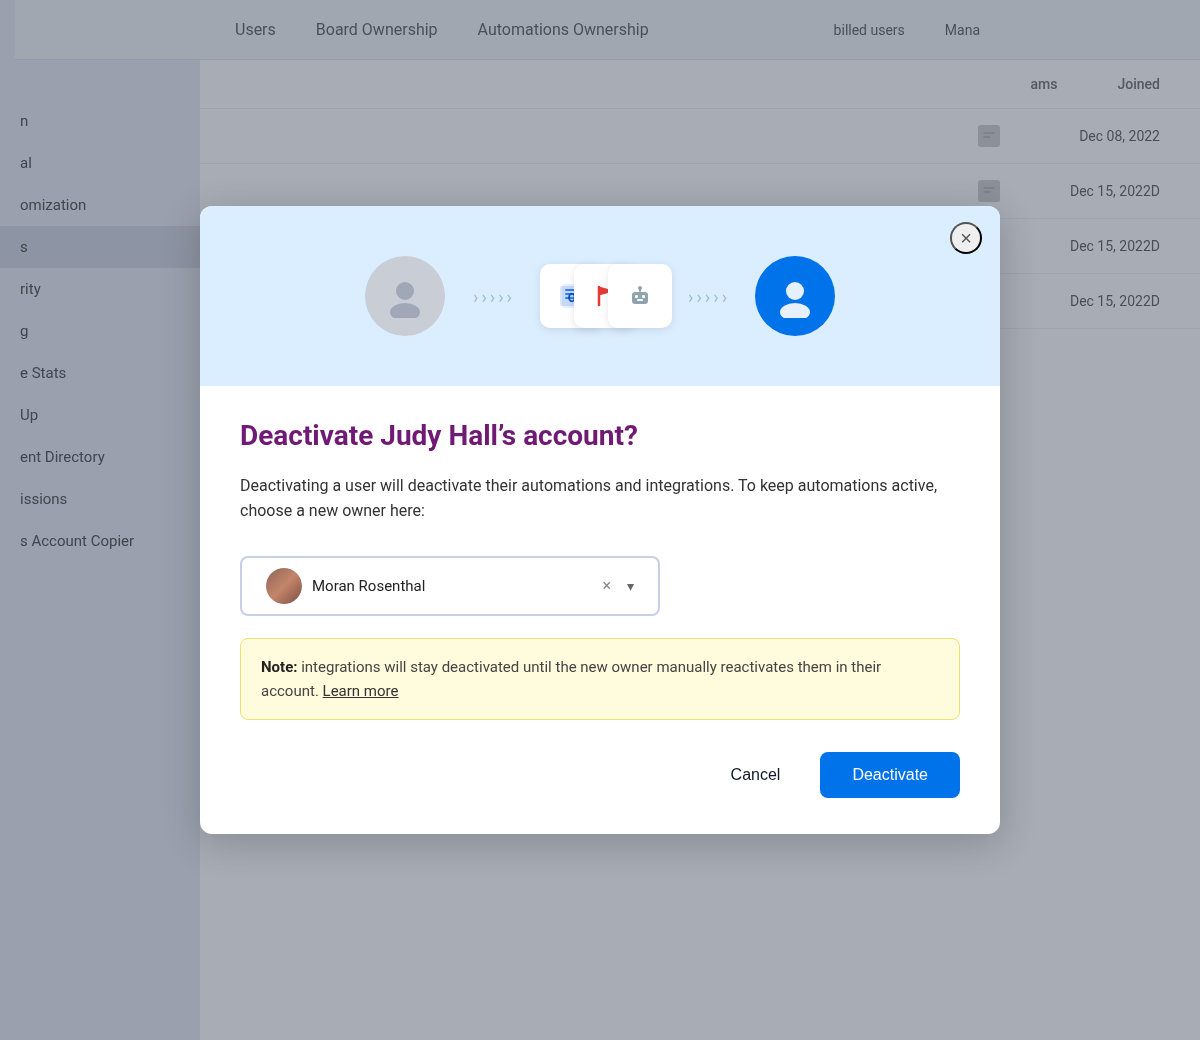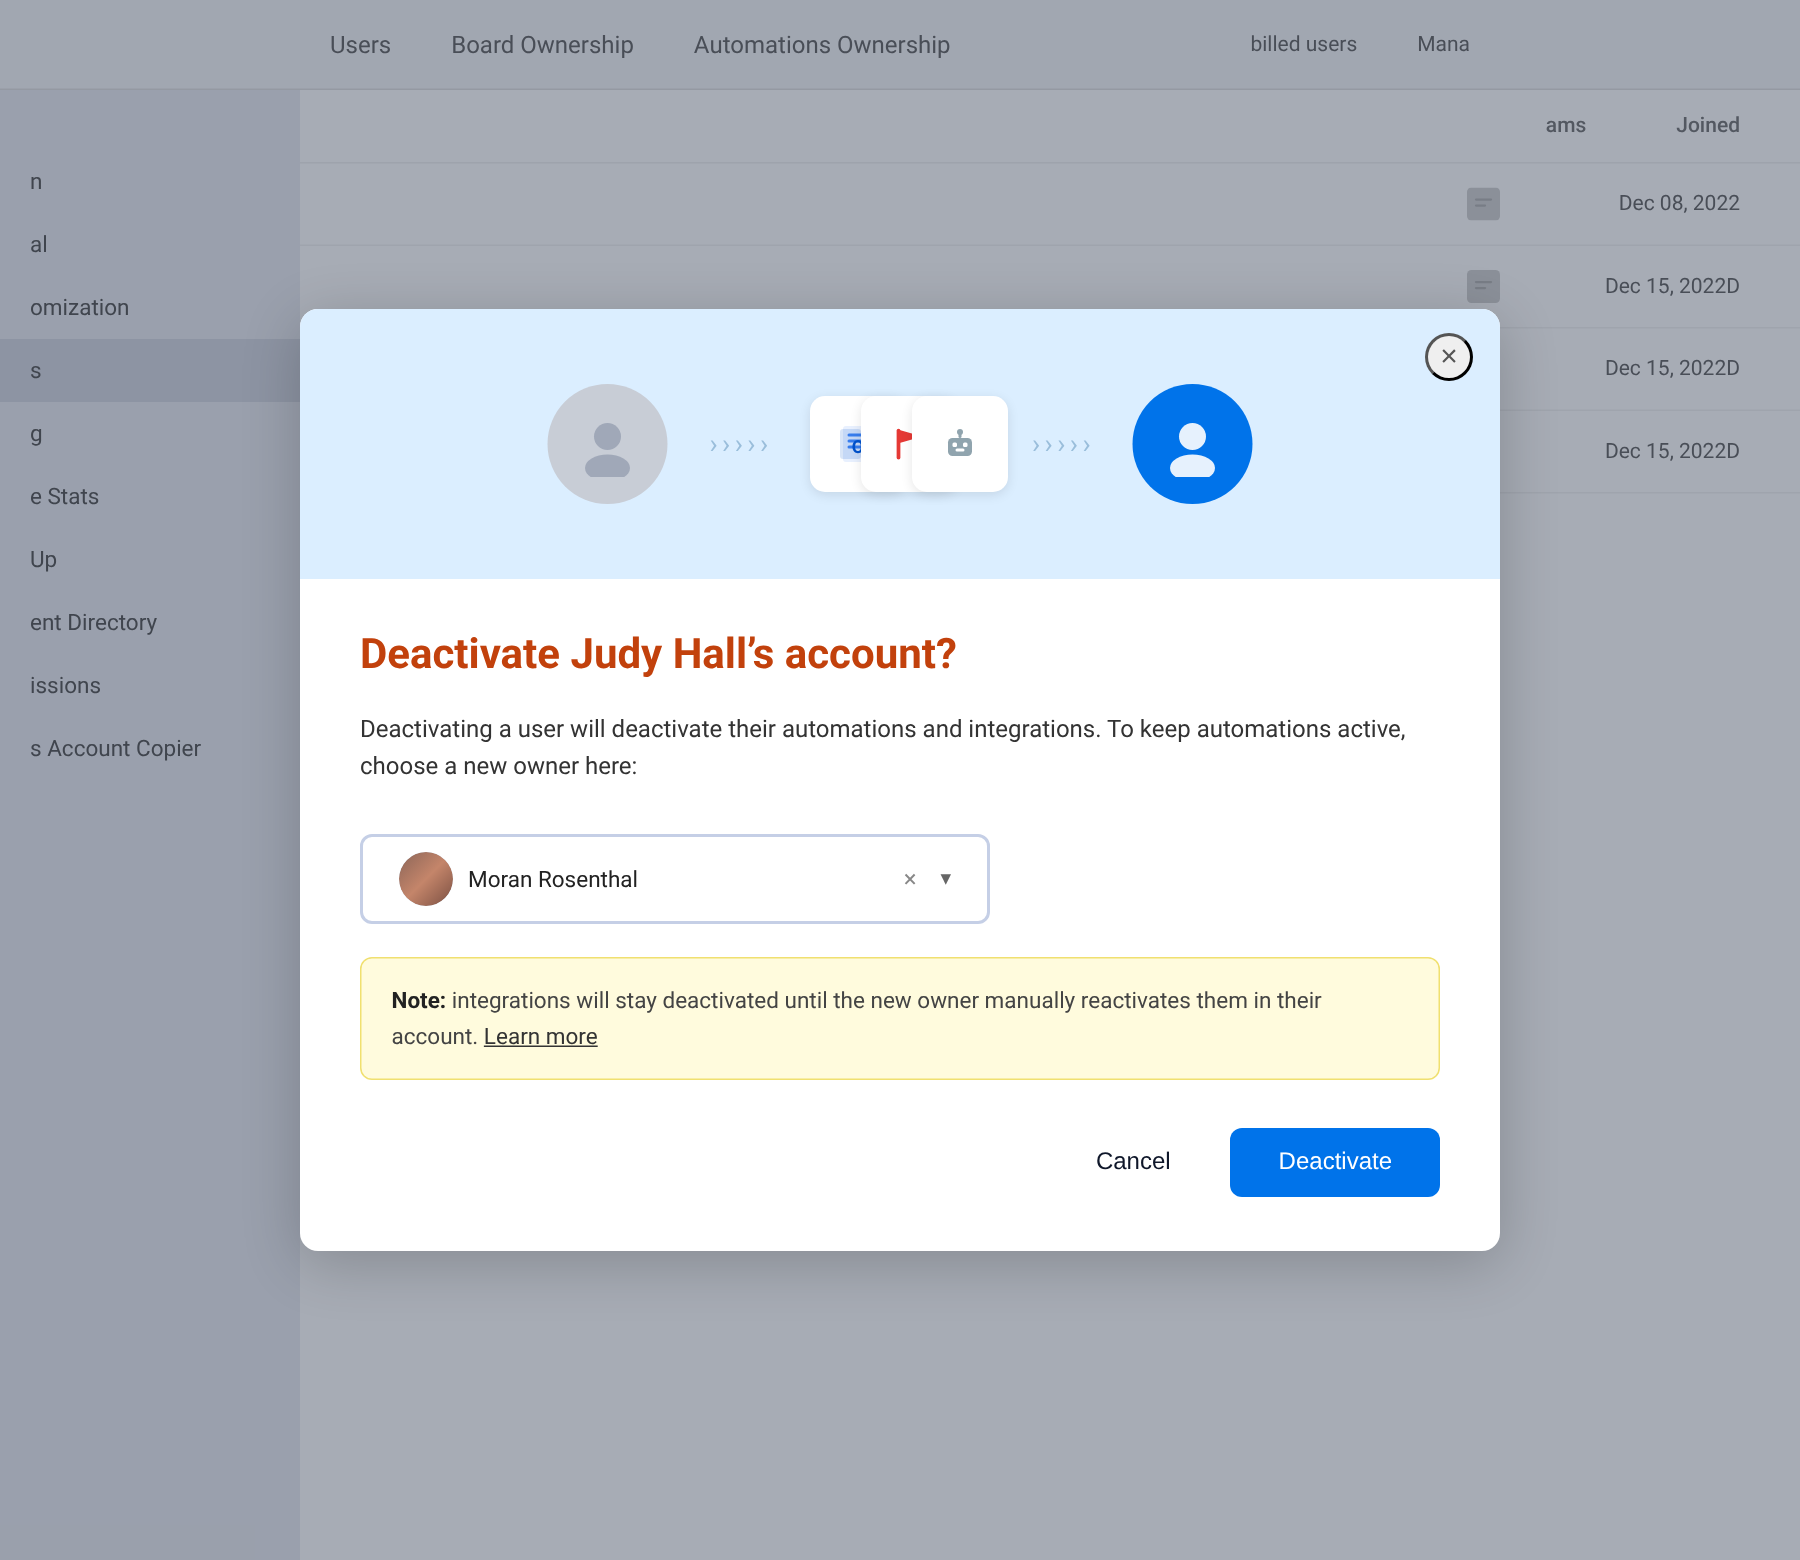--- a/index.html
+++ b/index.html
@@ -130,21 +130,21 @@
     .hex-icon:nth-child(3) { left: 60px; top: 4px; z-index: 3; }
 
     
     .modal-body {
       padding: 32px 40px 36px;
     }
 
     .modal-title {
       font-size: 28px;
       font-weight: 700;
-      color: #c2410c;
+      color: #701a75;
       margin-bottom: 18px;
       line-height: 1.3;
     }
 
     .modal-description {
       font-size: 16px;
       color: #333;
       margin-bottom: 32px;
       line-height: 1.6;
     }
@@ -243,21 +243,21 @@
       font-size: 16px;
       font-weight: 400;
       border-radius: 8px;
       cursor: pointer;
     }
 
     
     .bg-nav-area {
       position: absolute;
       top: 0;
-      left: 0;
+      left: 15px;
       right: 0;
       height: 60px;
       background: #f5f6f8;
       display: flex;
       align-items: center;
       padding: 0 220px;
       gap: 40px;
       border-bottom: 1px solid #ddd;
     }
     .bg-nav-item {
@@ -328,20 +328,21 @@
 </head>
 <body>
 
 <div class="bg-page">
 
   <div class="bg-sidebar">
     <div class="bg-sidebar-item">n</div>
     <div class="bg-sidebar-item">al</div>
     <div class="bg-sidebar-item">omization</div>
     <div class="bg-sidebar-item highlight">s</div>
+    <div class="bg-sidebar-item">rity</div>
     <div class="bg-sidebar-item">g</div>
     <div class="bg-sidebar-item">e Stats</div>
     <div class="bg-sidebar-item">Up</div>
     <div class="bg-sidebar-item">ent Directory</div>
     <div class="bg-sidebar-item">issions</div>
     <div class="bg-sidebar-item">s Account Copier</div>
   </div>
 
   <div class="bg-nav-area">
     <span class="bg-nav-item">Users</span>

